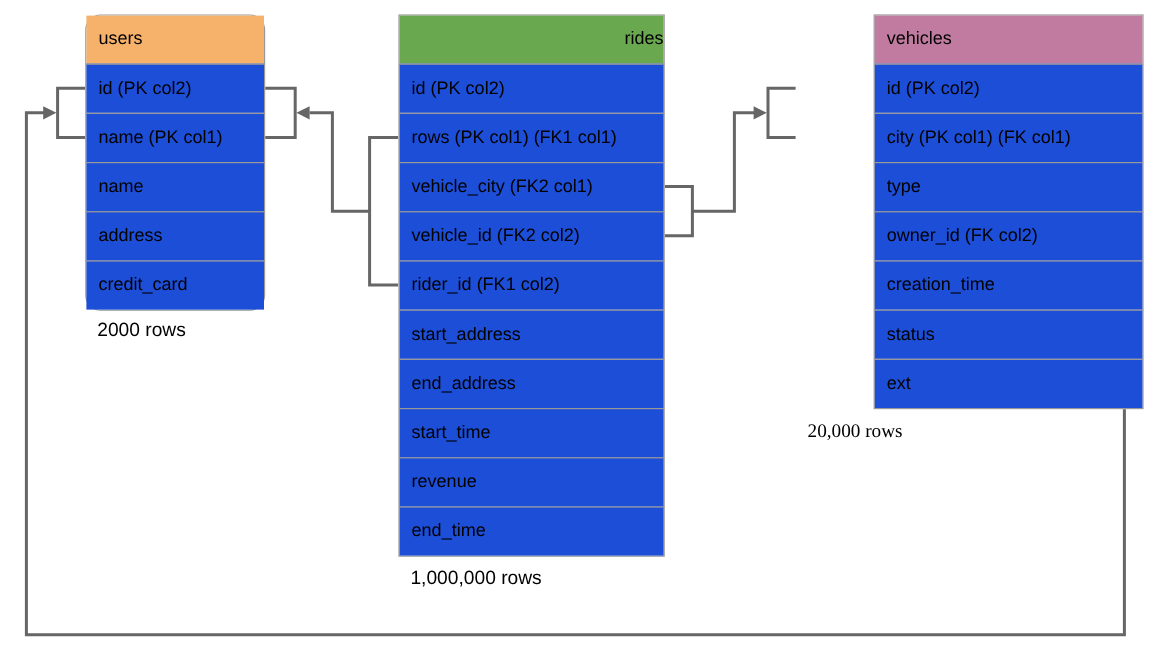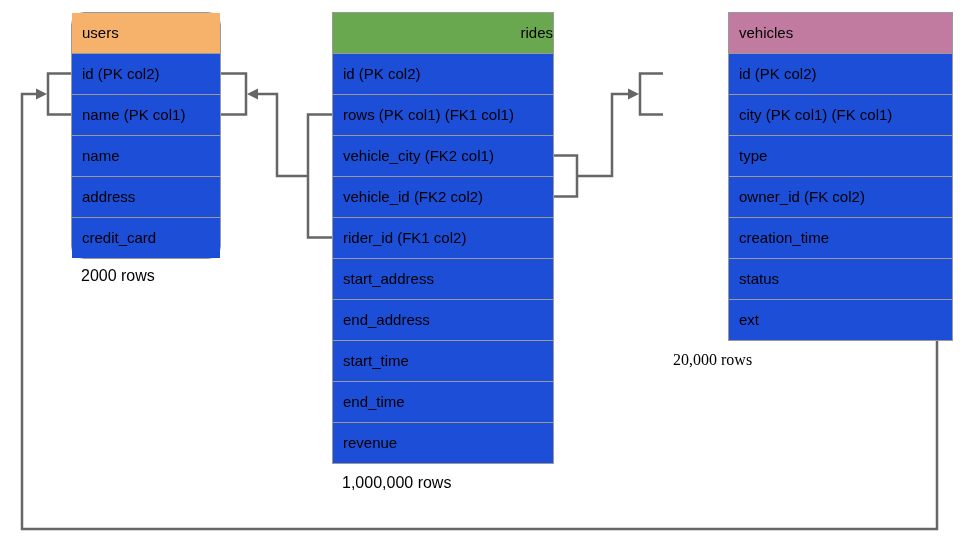--- a/index.html
+++ b/index.html
@@ -111,22 +111,22 @@
   <div class="table table-rides">
     <div class="thead" style="background-color: rgb(106, 168, 79); text-align: right;">rides</div>
     <div class="trow">id (PK col2)</div>
     <div class="trow">rows (PK col1) (FK1 col1)</div>
     <div class="trow">vehicle_city (FK2 col1)</div>
     <div class="trow">vehicle_id (FK2 col2)</div>
     <div class="trow">rider_id (FK1 col2)</div>
     <div class="trow">start_address</div>
     <div class="trow">end_address</div>
     <div class="trow">start_time</div>
+    <div class="trow">revenue</div>
     <div class="trow">end_time</div>
-    <div class="trow">revenue</div>
   </div>
   <div class="rowcount rowcount-rides">1,000,000 rows</div>
 
   <div class="table table-vehicles">
     <div class="thead" style="background-color: rgb(194, 123, 160);">vehicles</div>
     <div class="trow">id (PK col2)</div>
     <div class="trow">city (PK col1) (FK col1)</div>
     <div class="trow">type</div>
     <div class="trow">owner_id (FK col2)</div>
     <div class="trow">creation_time</div>

